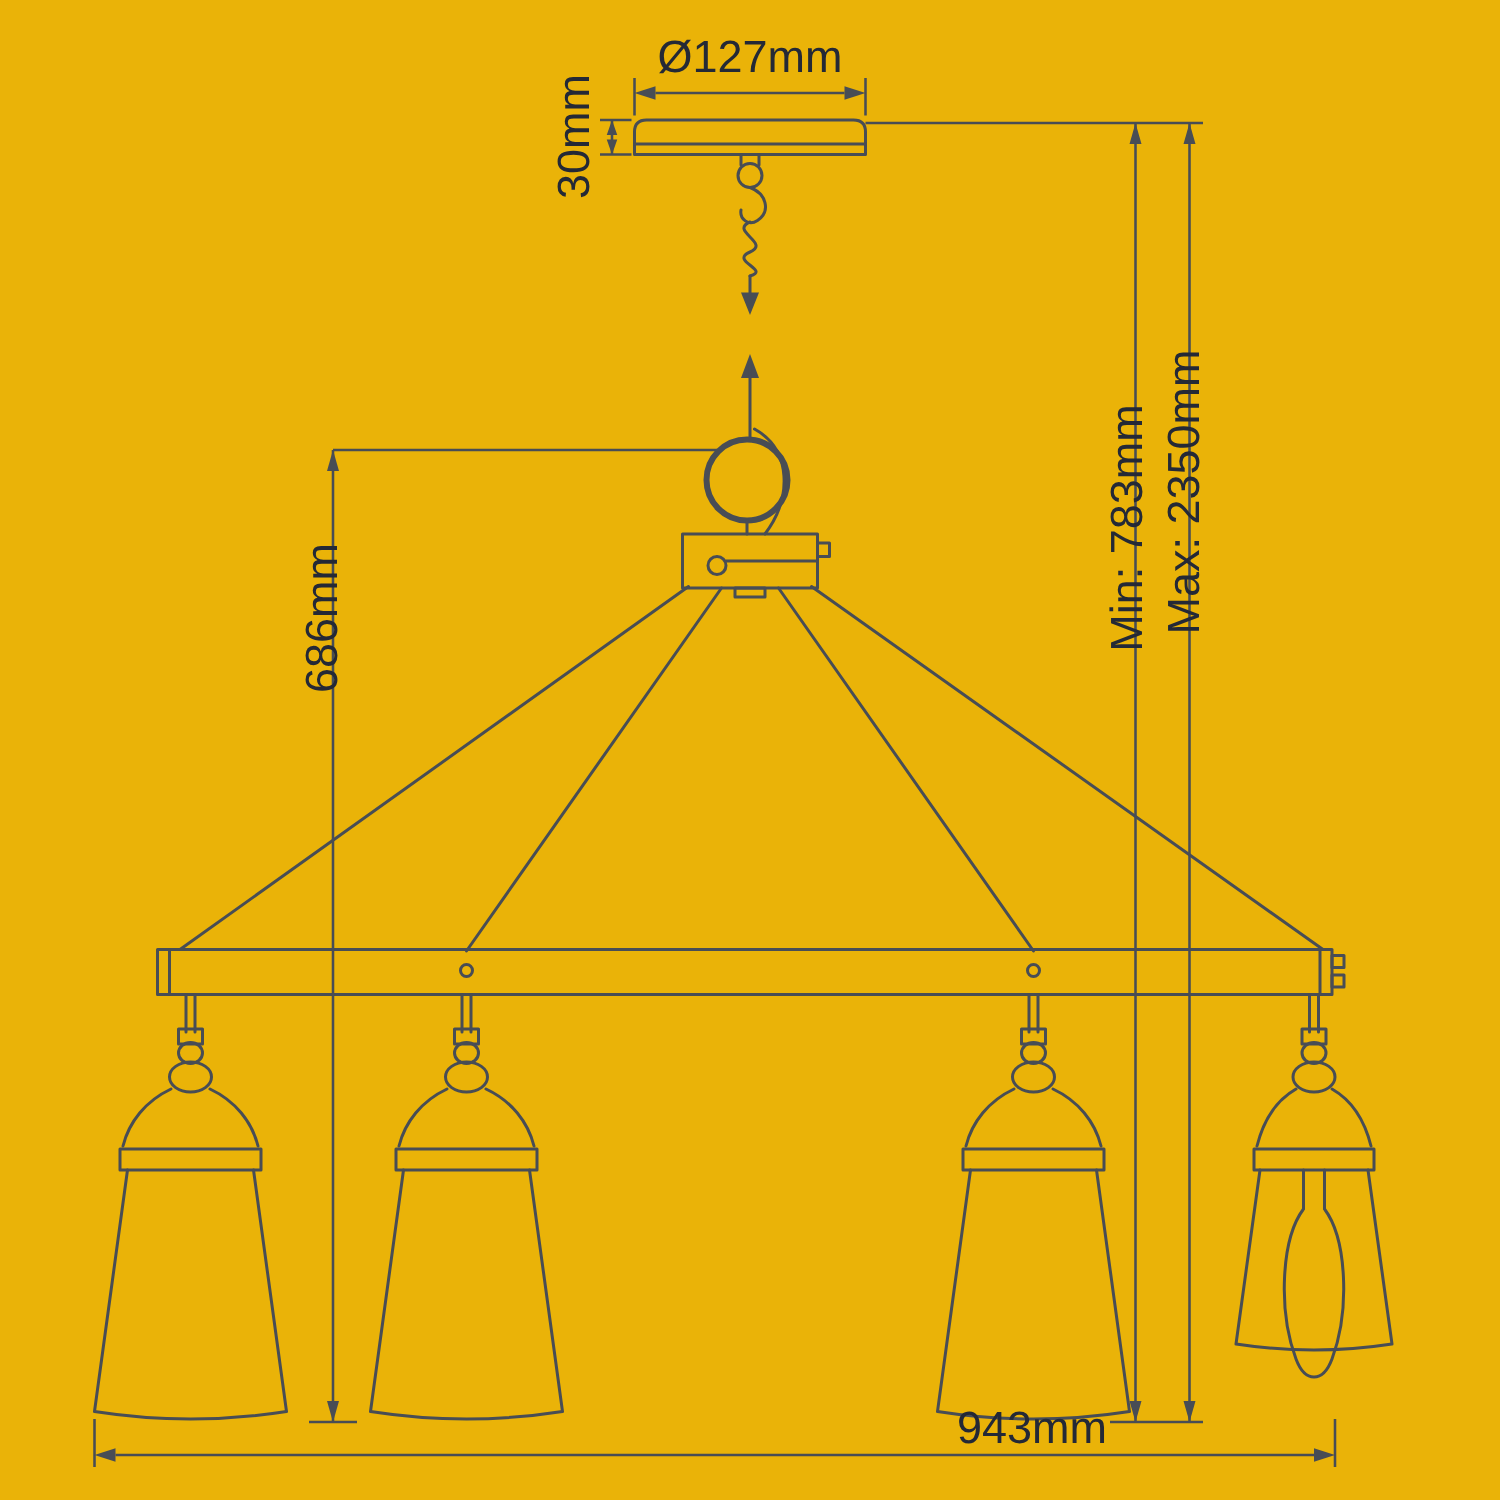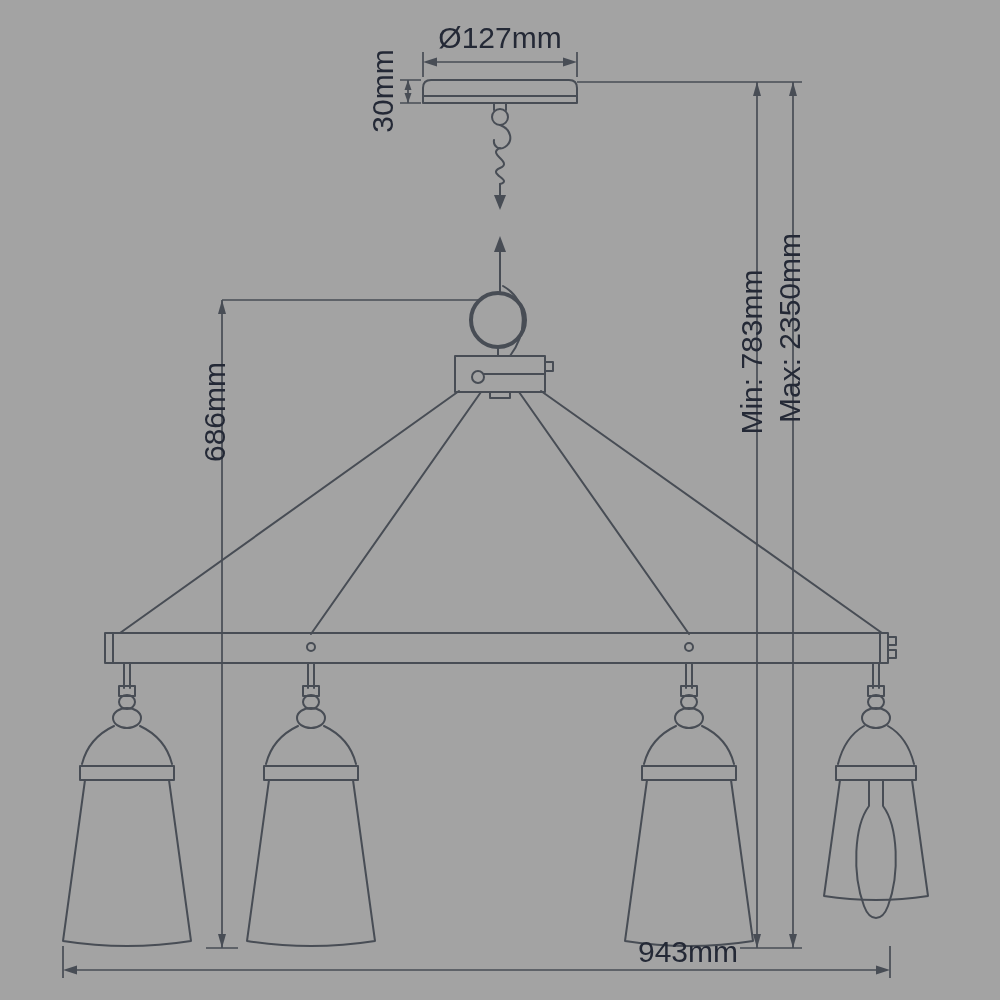--- a/index.html
+++ b/index.html
@@ -1,17 +1,17 @@
 <!DOCTYPE html>
 <html><head>
 <meta charset="utf-8">
 <style>
   html,body{margin:0;padding:0;background:#ffffff;}
   .canvas{
-    position:relative;width:1000px;height:1000px;background:#a3a3a3;
+    position:relative;width:1000px;height:1000px;background:#eab308;
     font-family:"Liberation Sans",sans-serif;overflow:hidden;
   }
   svg{display:block;}
   .ln{stroke:#484d55;stroke-width:2;fill:none;stroke-linecap:round;stroke-linejoin:round;}
   .thick{stroke-width:4;}
   .dim{stroke:#484d55;stroke-width:1.7;fill:none;}
   .ar{fill:#484d55;stroke:none;}
   .lbl{font-family:"Liberation Sans",sans-serif;font-size:30px;fill:#242936;stroke:none;}
 </style>
 </head>

